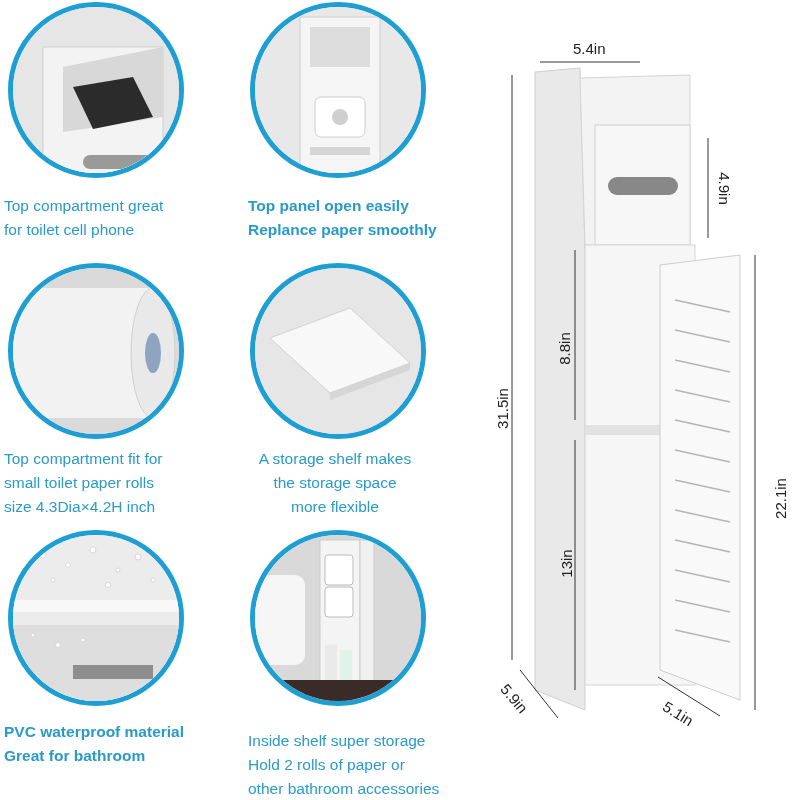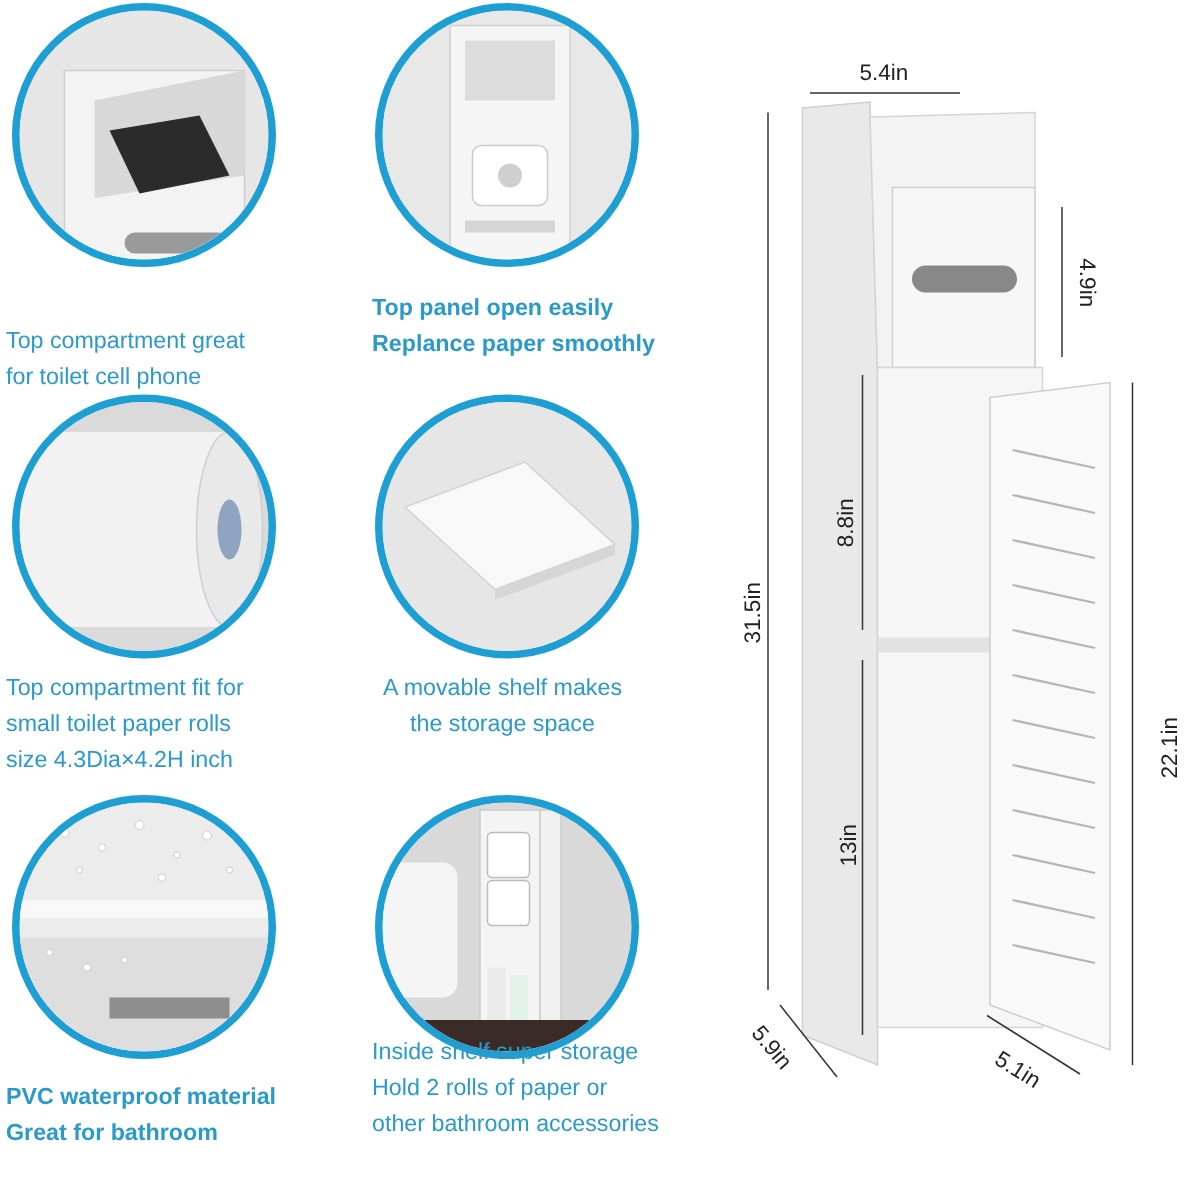--- a/index.html
+++ b/index.html
@@ -26,21 +26,21 @@
   <svg width="166" height="166" viewBox="0 0 166 166">
     <rect width="166" height="166" fill="#e8e8e8"></rect>
     <rect x="45" y="10" width="80" height="160" fill="#f5f5f5" stroke="#d0d0d0"></rect>
     <rect x="55" y="20" width="60" height="40" fill="#dcdcdc"></rect>
     <rect x="60" y="90" width="50" height="40" rx="6" fill="#ffffff" stroke="#cccccc"></rect>
     <circle cx="85" cy="110" r="8" fill="#cfcfcf"></circle>
     <rect x="55" y="140" width="60" height="8" fill="#d5d5d5"></rect>
   </svg>
 </div>
 
-<div class="cap" style="left:4px;top:194px;margin-top:22px;">
+<div class="cap" style="left:4px;top:194px;">
   <div>Top compartment great</div>
   <div>for toilet cell phone</div>
 </div>
 <div class="cap" style="left:248px;top:194px;font-weight:bold;">
   <div>Top panel open easily</div>
   <div>Replance paper smoothly</div>
 </div>
 
 <div class="circle" style="left:8px;top:263px;">
   <svg width="166" height="166" viewBox="0 0 166 166">
@@ -57,22 +57,23 @@
     <polygon points="75,125 155,95 155,102 75,132" fill="#d6d6d6"></polygon>
   </svg>
 </div>
 
 <div class="cap" style="left:4px;top:447px;">
   <div>Top compartment fit for</div>
   <div>small toilet paper rolls</div>
   <div>size 4.3Dia×4.2H inch</div>
 </div>
 <div class="cap center" style="left:230px;top:447px;width:210px;">
-  <div>A movable shelf makes</div>
+  <div>A storage shelf makes</div>
   <div>the storage space</div>
+  <div>more flexible</div>
 </div>
 
 <div class="circle" style="left:8px;top:530px;">
   <svg width="166" height="166" viewBox="0 0 166 166">
     <rect width="166" height="166" fill="#ececec"></rect>
     <rect x="0" y="65" width="166" height="12" fill="#f8f8f8"></rect>
     <rect x="0" y="90" width="166" height="76" fill="#dedede"></rect>
     <rect x="60" y="130" width="80" height="14" fill="#8e8e8e"></rect>
     <g fill="#ffffff" stroke="#c8c8c8" stroke-width="0.6">
       <circle cx="30" cy="20" r="3"></circle>
@@ -100,21 +101,21 @@
     <rect x="85" y="115" width="12" height="35" fill="#e0f2ea"></rect>
     <rect x="105" y="5" width="14" height="160" fill="#f0f0f0" stroke="#cccccc"></rect>
     <rect x="0" y="145" width="166" height="21" fill="#3a2b28"></rect>
   </svg>
 </div>
 
 <div class="cap" style="left:4px;top:720px;font-weight:bold;">
   <div>PVC waterproof material</div>
   <div>Great for bathroom</div>
 </div>
-<div class="cap" style="left:248px;top:690px;">
+<div class="cap" style="left:248px;top:729px;">
   <div>Inside shelf super storage</div>
   <div>Hold 2 rolls of paper or</div>
   <div>other bathroom accessories</div>
 </div>
 
 <svg style="position:absolute;left:490px;top:0;" width="310" height="800" viewBox="0 0 310 800">
 
   <polygon points="45,72 90,68 95,250 95,710 45,690" fill="#e9e9e9" stroke="#cfcfcf"></polygon>
   <polygon points="90,78 200,75 200,245 95,245" fill="#f3f3f3" stroke="#d5d5d5"></polygon>
   <rect x="105" y="125" width="95" height="120" fill="#f7f7f7" stroke="#d0d0d0"></rect>

